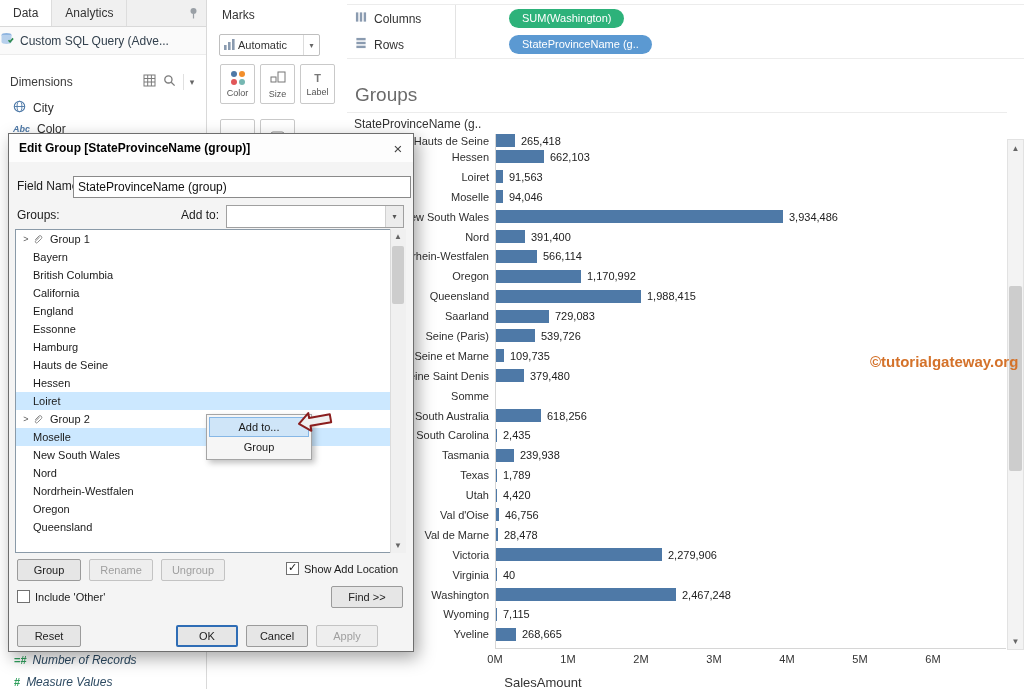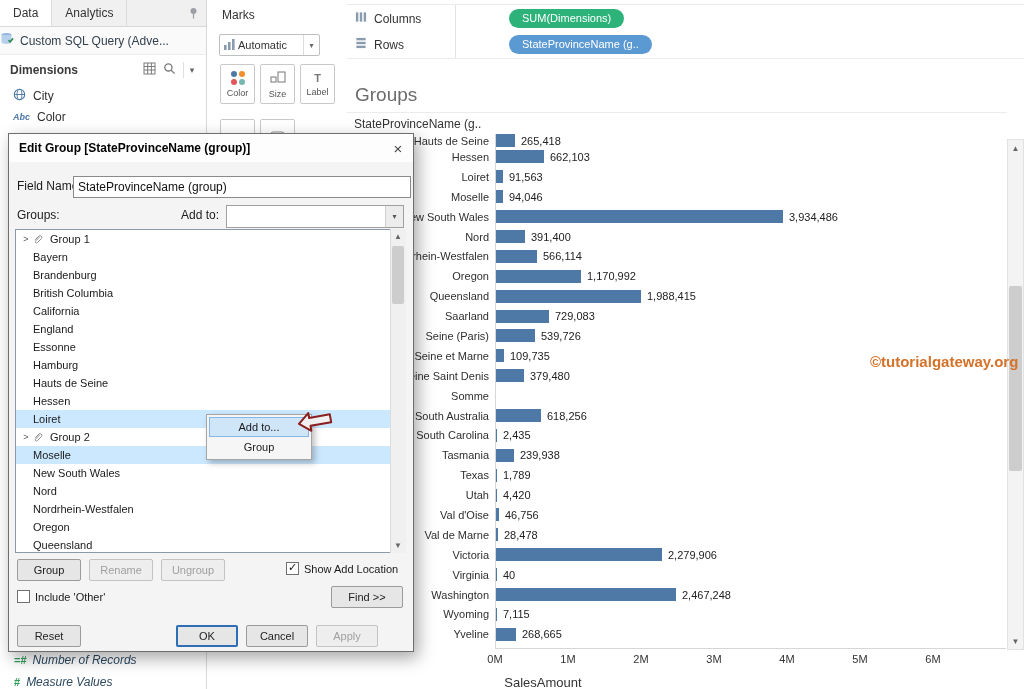--- a/index.html
+++ b/index.html
@@ -6,21 +6,21 @@
   body{font-family:"Liberation Sans","DejaVu Sans",sans-serif;font-size:12px;color:#333;}
   .app{position:relative;width:1024px;height:689px;background:#fff;overflow:hidden;}
 
   
   .data-panel{position:absolute;left:0;top:0;width:206px;height:100%;background:#fff;border-right:1px solid #d9d9d9;}
   .pane-tabs{display:flex;height:26px;background:#f0f0f0;border-bottom:1px solid #d9d9d9;align-items:stretch;}
   .tab{padding:0 13px;line-height:26px;font-size:12px;color:#333;border-right:1px solid #ddd;cursor:default;}
   .tab.active{background:#fff;}
   .tab-pin{margin-left:auto;display:flex;align-items:center;padding:0 7px;}
   .datasource{height:27px;display:flex;align-items:center;gap:6px;padding-left:0;border-bottom:1px solid #ececec;background:#fafafa;color:#33414e;}
-  .dim-header{height:30px;display:flex;align-items:center;padding:0 6px 0 10px;font-weight:700;color:#3c3c3c;}
+  .dim-header{height:30px;display:flex;align-items:center;padding:0 6px 0 10px;font-weight:400;color:#3c3c3c;margin-top:12px;}
   .dim-tools{margin-left:auto;display:flex;align-items:center;gap:7px;}
   .caret-box{width:16px;height:16px;display:flex;align-items:center;justify-content:center;color:#666;font-size:9px;border-left:1px solid #e0e0e0;}
   .field-row{height:21px;display:flex;align-items:center;gap:7px;padding-left:13px;color:#2f2f2f;}
   .abc-ic{color:#4e79a7;font-size:9px;font-weight:700;font-style:italic;}
   .measure-row{position:absolute;left:14px;display:flex;align-items:center;gap:6px;font-style:italic;color:#2d4a62;}
   .m-ic{color:#2e9e5b;font-weight:700;font-size:11px;font-style:normal;}
 
   
   .marks-panel{position:absolute;left:207px;top:0;width:140px;height:100%;background:#fff;border-right:1px solid #d9d9d9;}
   .marks-title{position:absolute;left:15px;top:8px;color:#333;}
@@ -236,21 +236,21 @@
         <span>
           <svg width="12" height="12" viewBox="0 0 13 12">
               <rect x="1" y="1" width="2.6" height="10" fill="#8a9bb0"></rect>
               <rect x="5.2" y="1" width="2.6" height="10" fill="#8a9bb0"></rect>
               <rect x="9.4" y="1" width="2.6" height="10" fill="#8a9bb0"></rect>
             </svg>
         </span>
         <span>Columns</span>
       </span>
       <span class="shelf-divider"></span>
-      <span class="pill green">SUM(Dimensions)</span>
+      <span class="pill green">SUM(Washington)</span>
     </div>
     <div class="shelf rows">
       <span class="shelf-label">
         <span>
           <svg width="12" height="12" viewBox="0 0 12 13">
               <rect x="1" y="1" width="10" height="2.6" fill="#8a9bb0"></rect>
               <rect x="1" y="5.2" width="10" height="2.6" fill="#8a9bb0"></rect>
               <rect x="1" y="9.4" width="10" height="2.6" fill="#8a9bb0"></rect>
             </svg>
         </span>
@@ -490,23 +490,20 @@
             <svg width="12" height="12" viewBox="0 0 12 12">
               <path d="M3.2 6.8 L7 3 a1.8 1.8 0 0 1 2.5 2.5 L5.4 9.6 a1.2 1.2 0 0 1 -1.7 -1.7 L7.4 4.2" fill="none" stroke="#8a8a8a" stroke-width="1"></path>
             </svg>
           </span>
           <span class="glabel">Group 1</span>
         </div>
         <div class="tree-row">
           <span class="ilabel">Bayern</span>
         </div>
         <div class="tree-row">
-          <span class="ilabel">Brandenburg</span>
-        </div>
-        <div class="tree-row">
           <span class="ilabel">British Columbia</span>
         </div>
         <div class="tree-row">
           <span class="ilabel">California</span>
         </div>
         <div class="tree-row">
           <span class="ilabel">England</span>
         </div>
         <div class="tree-row">
           <span class="ilabel">Essonne</span>

